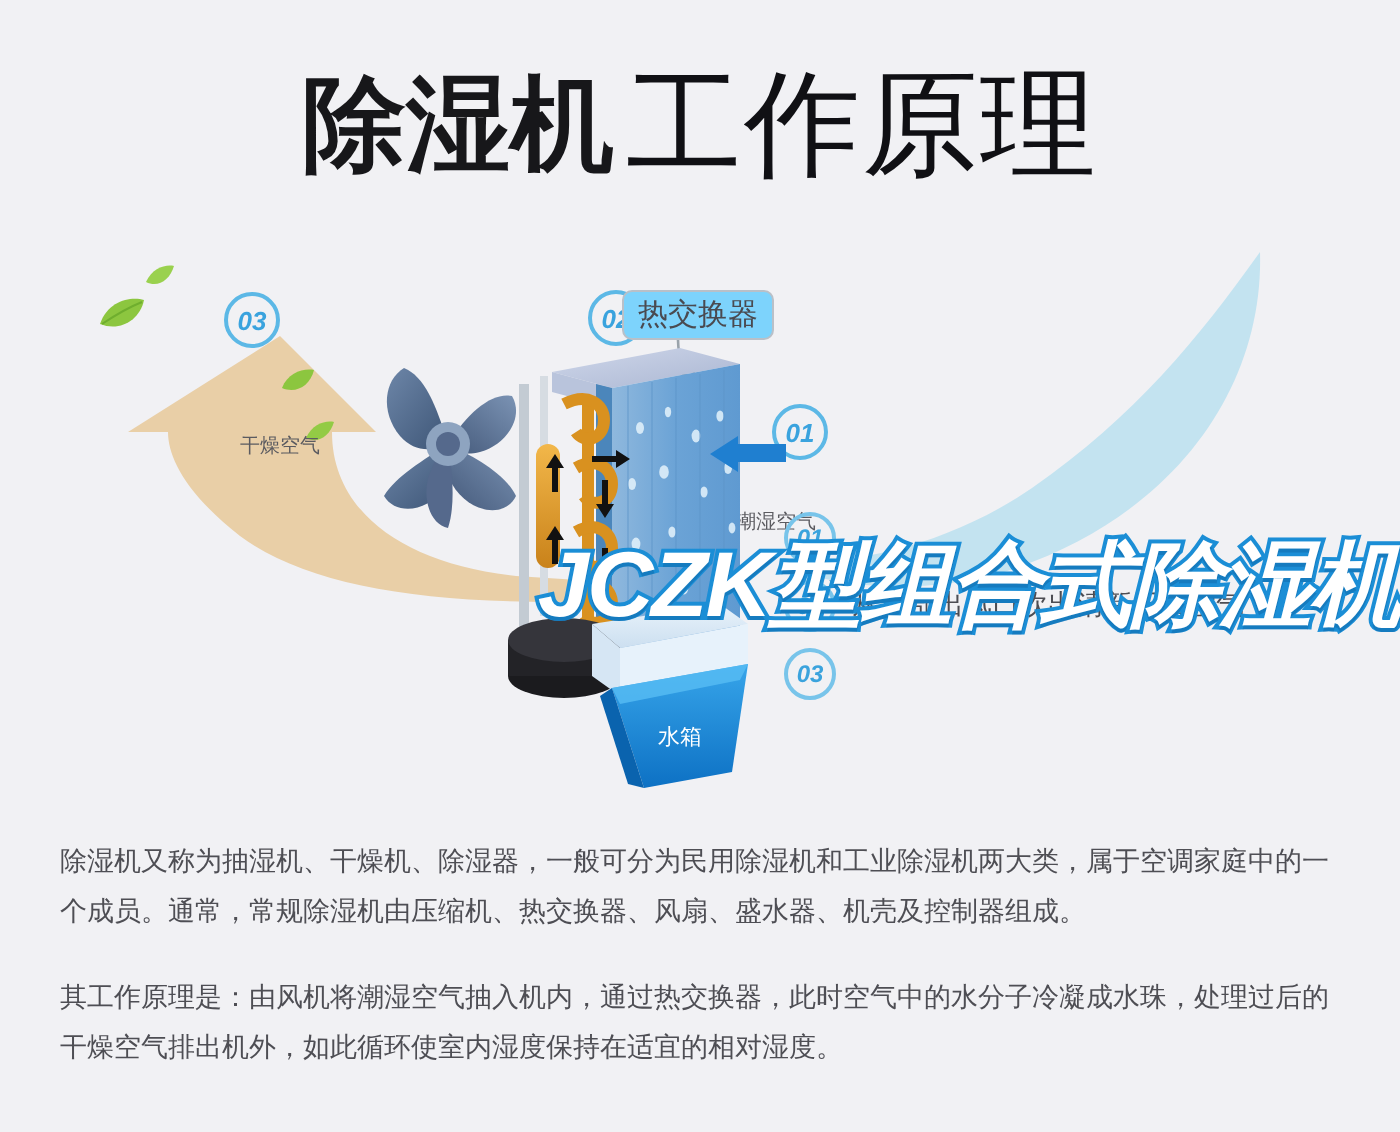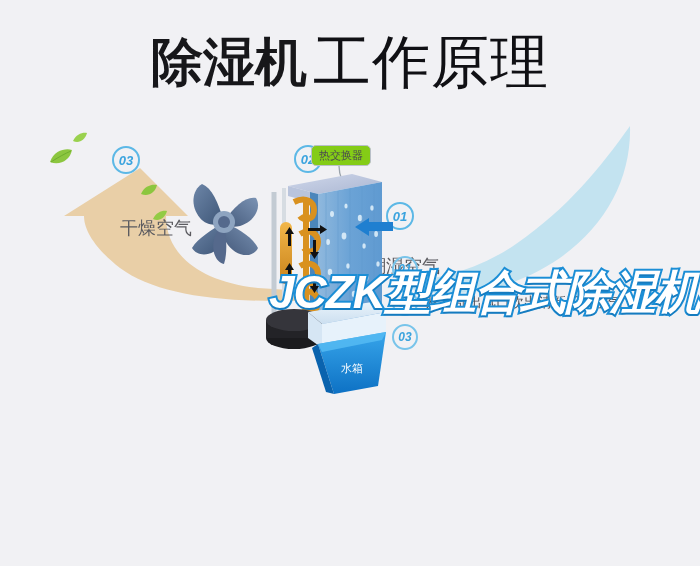--- a/index.html
+++ b/index.html
@@ -49,44 +49,44 @@
   .badge{
     position:absolute;
     width:24px;height:24px;border-radius:50%;
     border:2px solid #5cb8e6;
     color:#3aa3de;font-size:13px;font-weight:bold;
     display:flex;align-items:center;justify-content:center;
     background:transparent;font-style:italic;
   }
 
   .diagram-label{
-    position:absolute;color:#5b5b60;font-size:18px;white-space:nowrap;
+    position:absolute;color:#5b5b60;font-size:10px;white-space:nowrap;
   }
 
   
   .callout{
     position:absolute;left:311px;top:27px;
   }
   .callout-box{
-    border:1px solid #b9c0c8;border-radius:5px;background:#84cc16;
-    padding:2px 7px;font-size:11px;color:#4a4a50;white-space:nowrap;
+    border:1px solid #b9c0c8;border-radius:5px;background:#7dd3fc;
+    padding:2px 7px;font-size:15px;color:#4a4a50;white-space:nowrap;
     position:relative;
   }
   .callout-tail{
     position:absolute;left:26px;top:100%;width:2px;height:22px;
     background:transparent;
   }
   .callout-tail svg{display:block;}
 
   
   .fan{position:absolute;left:176px;top:58px;width:94px;height:96px;}
   .fan svg{display:block;}
 
   
-  .machine{position:absolute;left:260px;top:44px;width:140px;height:240px;}
+  .machine{position:absolute;left:248px;top:44px;width:140px;height:240px;}
   .machine svg{display:block;}
 
   
   .inlet-arrow{position:absolute;left:355px;top:100px;width:38px;height:18px;}
   .inlet-arrow svg{display:block;}
 
   
   .legend{position:absolute;left:392px;top:252px;width:300px;}
   .legend-row{
     display:flex;align-items:center;height:34px;
@@ -313,14 +313,18 @@
       <div class="legend-badge">02</div>
       <div class="legend-text">从上部出风口吹出清新干爽空气</div>
     </div>
     <div class="legend-row">
       <div class="legend-badge">03</div>
     </div>
   </div>
 
   <div class="wordmark">JCZK型组合式除湿机</div>
 
+  <div class="copy">
+    <p>除湿机又称为抽湿机、干燥机、除湿器，一般可分为民用除湿机和工业除湿机两大类，属于空调家庭中的一个成员。通常，常规除湿机由压缩机、热交换器、风扇、盛水器、机壳及控制器组成。</p>
+    <p>其工作原理是：由风机将潮湿空气抽入机内，通过热交换器，此时空气中的水分子冷凝成水珠，处理过后的干燥空气排出机外，如此循环使室内湿度保持在适宜的相对湿度。</p>
+  </div>
 
 </div>
 
 </body></html>

